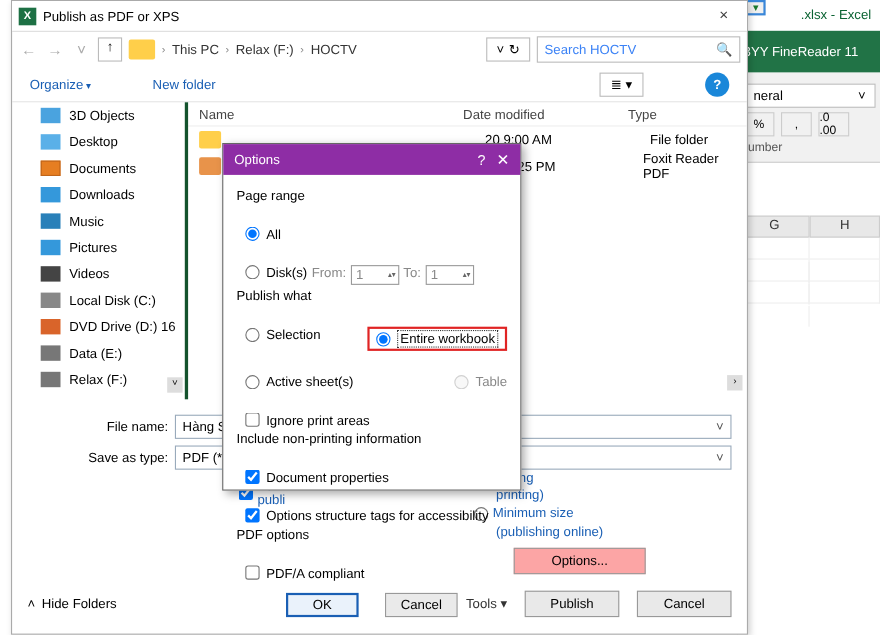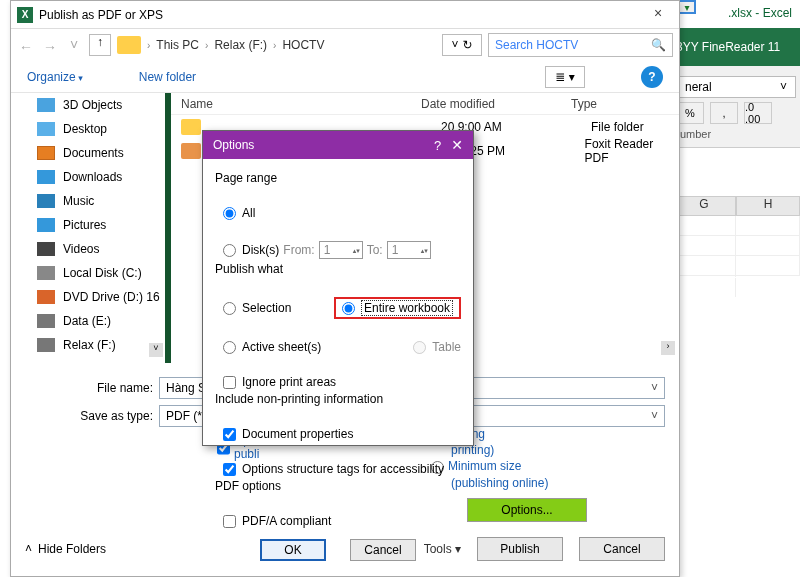--- a/index.html
+++ b/index.html
@@ -40,21 +40,21 @@
 .search .mag { margin-left: auto; }
 
 .toolbar { height: 32px; display: flex; align-items: center; padding: 0 16px; gap: 56px; border-bottom: 1px solid #e5e5e5; }
 .tool-item { color: #1a5fb4; cursor: pointer; }
 .tool-drop::after { content: " ▾"; font-size: 9px; }
 .toolbar .sp { flex: 1; }
 .viewbtn { width: 40px; height: 22px; border: 1px solid #bbb; display: flex; align-items: center; justify-content: center; }
 .help { width: 22px; height: 22px; border-radius: 50%; background: #1a87d9; color: #fff; display: flex; align-items: center; justify-content: center; font-weight: bold; }
 
 .body-area { display: flex; height: 270px; }
-.sidebar { width: 160px; border-right: 6px solid #14532d; overflow: hidden; position: relative; }
+.sidebar { width: 160px; border-right: 3px solid #14532d; overflow: hidden; position: relative; }
 .sb-item { display: flex; align-items: center; height: 24px; padding-left: 26px; gap: 8px; cursor: pointer; }
 .sb-item .ic { width: 18px; height: 14px; display: inline-block; }
 .ic-3d { background: #4aa3df; }
 .ic-desk { background: #5ab0e8; }
 .ic-doc { background: #e67e22; border: 1px solid #c0651a; }
 .ic-dl { background: #3498db; }
 .ic-music { background: #2980b9; }
 .ic-pic { background: #3498db; }
 .ic-vid { background: #444; }
 .ic-disk { background: #888; }
@@ -77,37 +77,37 @@
 .frow { display: flex; align-items: center; margin: 6px 0; gap: 6px; }
 .frow label { width: 82px; text-align: right; }
 .finput { flex: 1; border: 1px solid #9ab; height: 22px; padding: 0 6px; background: #fff; display: flex; align-items: center; }
 .finput.combo::after { content: "˅"; margin-left: auto; color: #555; }
 .open-check { margin-left: 146px; display: flex; gap: 4px; color: #1a5fb4; }
 .open-check input { margin-top: 2px; }
 .optimize-block { position: absolute; bottom: 86px; left: 420px; }
 .opt-radio { display: flex; gap: 4px; color: #1a5fb4; margin: 2px 0; }
 .opt-radio input { margin-top: 2px; }
 .opt-sub { margin-left: 20px; color: #1a5fb4; }
-.options-btn { position: absolute; bottom: 54px; left: 456px; width: 120px; height: 24px; border: 1px solid #999; background: #84cc16; }
+.options-btn { position: absolute; bottom: 54px; left: 456px; width: 120px; height: 24px; border: 1px solid #999; background: #fca5a5; }
 
 .footer { position: absolute; bottom: 8px; left: 0; right: 0; height: 38px; display: flex; align-items: center; padding: 0 14px; gap: 16px; }
 .hide-folders { display: flex; align-items: center; gap: 6px; cursor: pointer; }
 .footer .sp { flex: 1; }
 .toolsdrop { color: #333; }
 .btn { width: 86px; height: 24px; border: 1px solid #999; background: #e9e9e9; }
 
 
 .options-modal { position: absolute; top: 130px; left: 202px; width: 272px; height: 316px; background: #fff; border: 1px solid #666; box-shadow: 3px 3px 8px rgba(0,0,0,0.35); }
 .opt-title { height: 28px; background: #8e2da5; color: #fff; display: flex; align-items: center; padding: 0 10px; }
 .opt-title .sp { flex: 1; }
 .opt-title .q { margin-right: 10px; font-size: 13px; }
 .opt-title .cx { font-size: 14px; cursor: pointer; }
 .opt-body { padding: 10px 12px; }
 .opt-group-title { font-size: 12px; margin: 2px 0 4px 0; }
-.opt-row { display: flex; align-items: center; gap: 4px; margin: 21px 0 3px 8px; }
+.opt-row { display: flex; align-items: flex-start; gap: 4px; margin: 21px 0 3px 8px; }
 .opt-row label { font-size: 12px; }
 .opt-row input[type=radio], .opt-row input[type=checkbox] { margin-right: 2px; }
 .spin { border: 1px solid #999; width: 44px; height: 18px; display: flex; align-items: center; padding-left: 4px; position: relative; background: #fff; }
 .spin::after { content: "▴▾"; position: absolute; right: 2px; font-size: 7px; line-height: 7px; color: #666; }
 .dim { color: #888; }
 .entire-highlight { border: 2px solid #e02424; padding: 1px 6px; display: inline-flex; align-items: center; gap: 4px; }
 .opt-foot { display: flex; justify-content: center; gap: 24px; padding: 8px 0 0 0; }
 .okbtn { width: 66px; height: 22px; border: 2px solid #1a5fb4; background: #eaf2fb; }
 .cancelbtn { width: 66px; height: 22px; border: 1px solid #999; background: #eaeaea; }
 </style>

